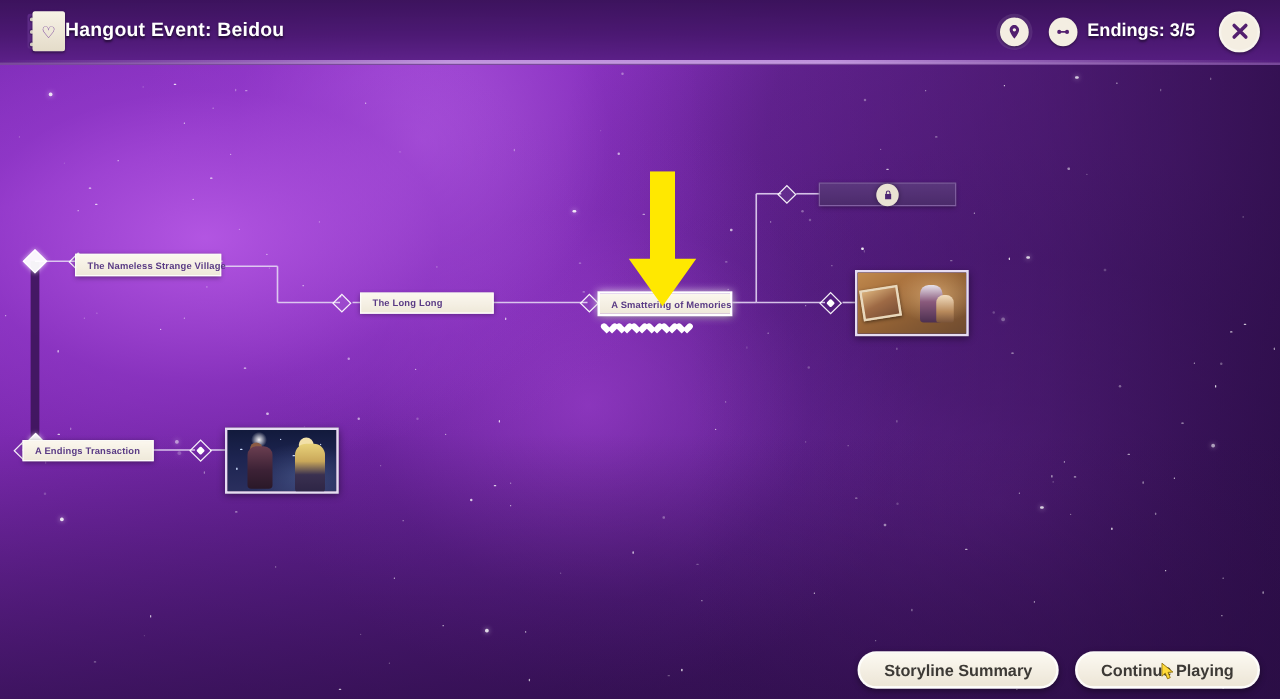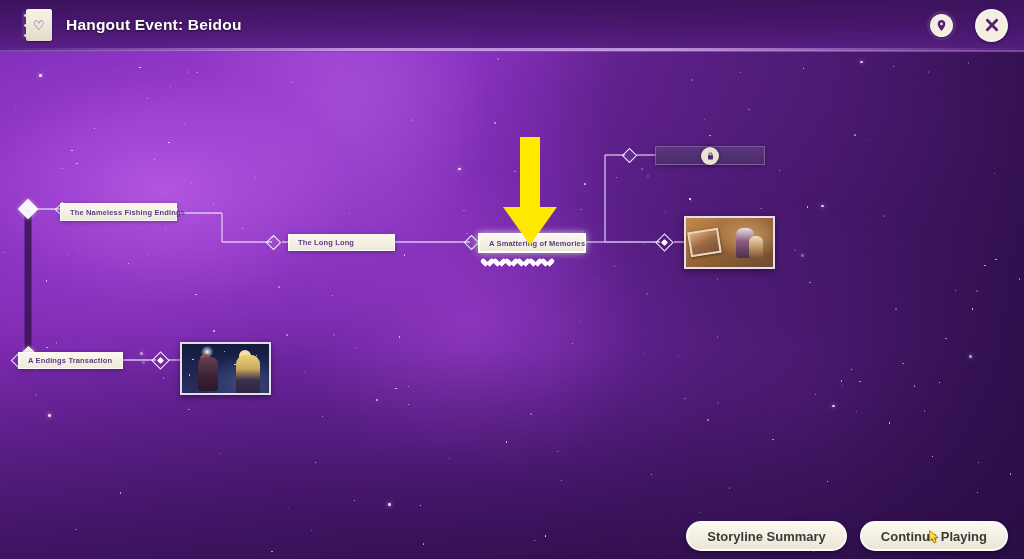--- a/index.html
+++ b/index.html
@@ -68,21 +68,21 @@
     background: #5d2a86; border-radius: 2px 0 0 2px;
   }
   .book-ring {
     position: absolute; left: 1px; width: 5px; height: 5px;
     border-radius: 50%; background: #efe8d8; border: 1px solid #4a2070;
   }
   .book-heart {
     position: absolute; left: 11px; top: 10px;
     color: #6b2f97; font-size: 13px; line-height: 13px;
   }
-  .title-block { margin-left: 14px; }
+  .title-block { }
   .title-main {
     color: #ffffff; font-size: 15.5px; font-weight: bold;
     letter-spacing: 0.2px;
     text-shadow: 0 1px 2px rgba(0,0,0,0.65);
   }
   .title-sub {
     color: #f0e2fb; font-size: 11.5px; font-weight: bold;
     margin-top: 2px; letter-spacing: 0.1px;
     text-shadow: 0 1px 2px rgba(0,0,0,0.55);
   }
@@ -470,20 +470,30 @@
     <div class="header-right">
 
       <div class="pin-wrap">
         <div class="circ-icon">
           <svg width="13" height="13" viewBox="0 0 24 24" fill="#53206f">
             <path d="M12 2c-3.9 0-7 3.1-7 7 0 5.2 7 13 7 13s7-7.8 7-13c0-3.9-3.1-7-7-7zm0 9.5A2.5 2.5 0 1 1 12 6.5a2.5 2.5 0 0 1 0 5z"></path>
           </svg>
         </div>
       </div>
 
+      <div class="hr-item">
+        <div class="circ-icon">
+          <svg width="15" height="15" viewBox="0 0 24 24">
+            <circle cx="7" cy="12" r="2.6" fill="#53206f"></circle>
+            <circle cx="17" cy="12" r="2.6" fill="#53206f"></circle>
+            <rect x="6" y="10.9" width="12" height="2.2" fill="#53206f"></rect>
+          </svg>
+        </div>
+        <span class="hr-label">Endings: 3/5</span>
+      </div>
 
 
       <div class="close-btn">
         <svg width="16" height="16" viewBox="0 0 24 24">
           <path d="M5 5 L19 19 M19 5 L5 19" stroke="#53206f" stroke-width="4.2" stroke-linecap="round"></path>
         </svg>
       </div>
     </div>
   </div>
 
@@ -522,21 +532,21 @@
     <div class="diamond" style="left:57px; top:152px;"></div>
     <div class="diamond" style="left:268px; top:185px;"></div>
     <div class="diamond" style="left:466px; top:185px;"></div>
     <div class="diamond" style="left:624px; top:98px;"></div>
     <div class="diamond-dot" style="left:658px; top:184px;"></div>
     <div class="diamond" style="left:13px; top:303px;"></div>
     <div class="diamond filled" style="left:24px; top:296px; width:9px; height:9px;"></div>
     <div class="diamond-dot" style="left:154px; top:302px;"></div>
 
     <div class="node" style="left:60px; top:151px; width:117px; height:18px;">
-      <span class="node-label">The Nameless Fishing Endings</span>
+      <span class="node-label">The Nameless Strange Village</span>
     </div>
 
     <div class="node" style="left:288px; top:182px; width:107px; height:17px;">
       <span class="node-label">The Long Long</span>
     </div>
 
     <div class="node selected" style="left:478px; top:181px; width:108px; height:20px;">
       <span class="node-label">A Smattering of Memories</span>
     </div>
 

